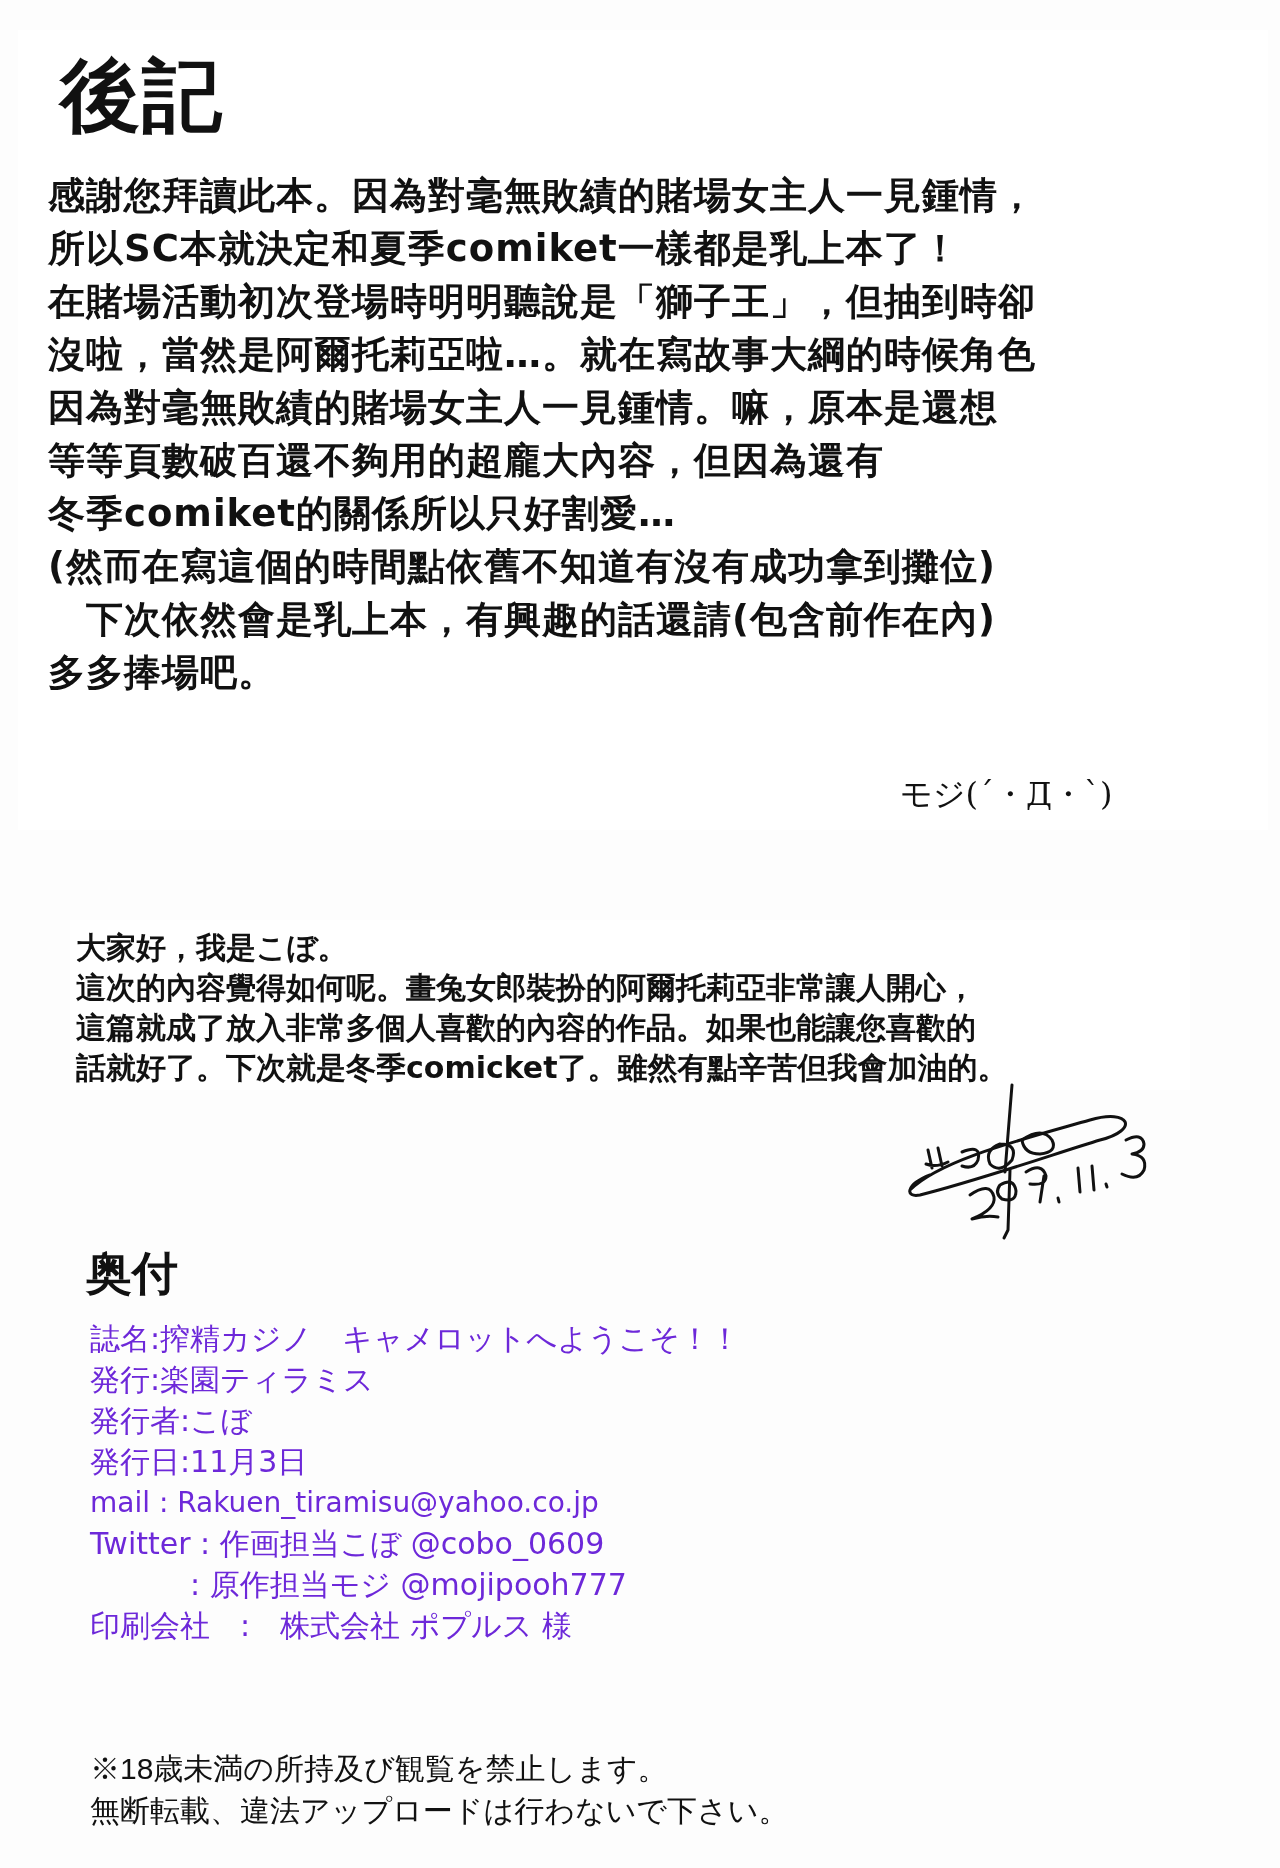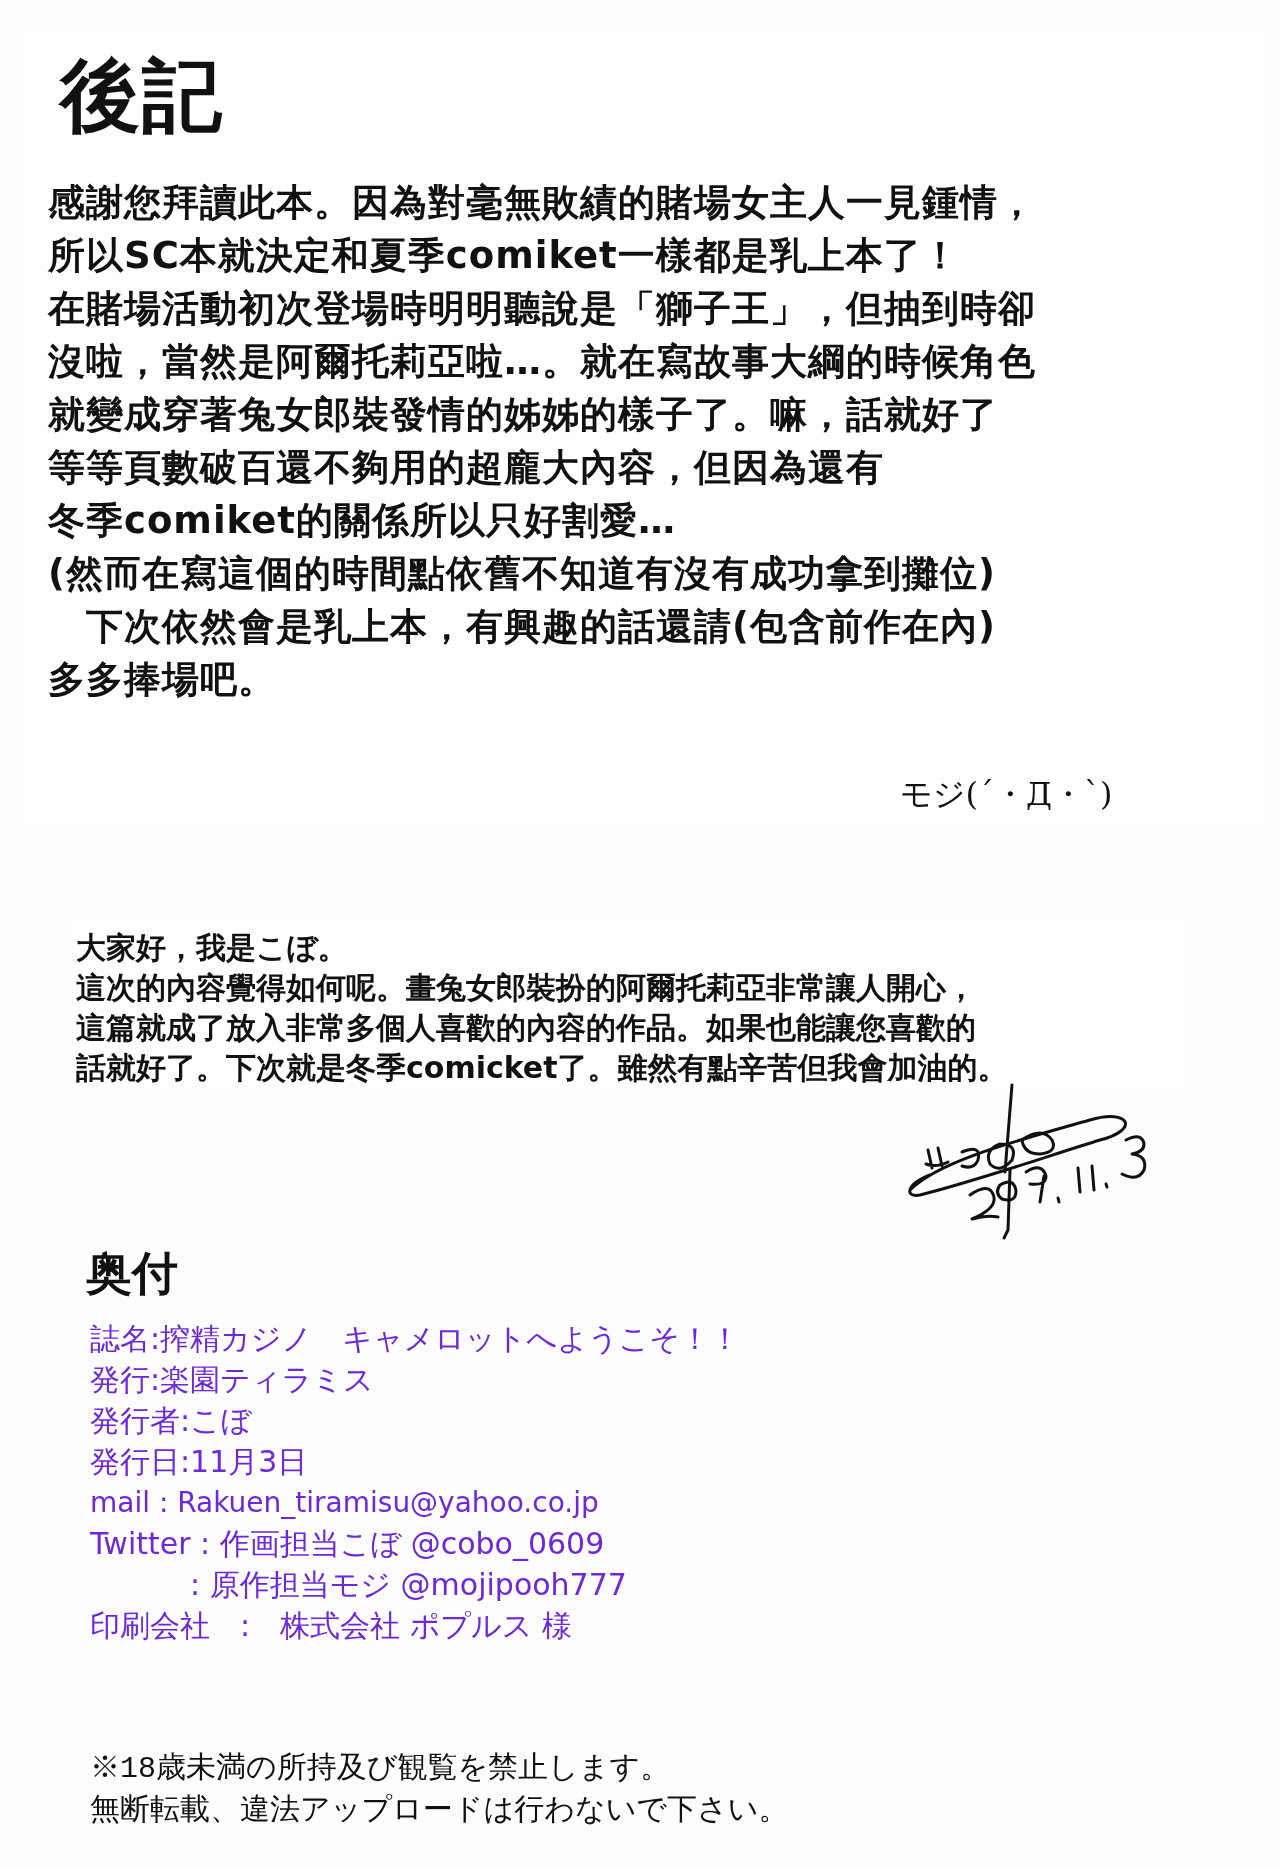--- a/index.html
+++ b/index.html
@@ -22,21 +22,21 @@
     .panel-mid {
       position: absolute; left: 70px; top: 920px; width: 1120px; height: 170px;
       background: #ffffff;
     }
     .h-afterword {
       position: absolute; left: 44px; top: 40px;
       font-size: 80px; font-weight: bold; letter-spacing: 2px; line-height: 1;
       font-family: "DejaVu Sans", "Liberation Sans", sans-serif;
     }
     .afterword-1 {
-      position: absolute; left: 48px; top: 176px; width: 1220px;
+      position: absolute; left: 48px; top: 169px; width: 1220px;
       font-size: 37px; font-weight: bold; line-height: 53px;
       letter-spacing: 1px;
       font-family: "DejaVu Sans", "Liberation Sans", sans-serif;
     }
     .afterword-1 .line { white-space: nowrap; height: 53px; }
     .signoff-moji {
       position: absolute; left: 900px; top: 778px;
       font-size: 32px; line-height: 1;
       font-family: "DejaVu Serif", "Liberation Serif", serif;
     }
@@ -58,40 +58,40 @@
       position: absolute; left: 90px; top: 1318px; width: 900px;
       font-size: 30px; line-height: 41px;
       font-family: "DejaVu Sans", "Liberation Sans", sans-serif;
       color: #6d28d9;
     }
     .colophon .row { white-space: nowrap; height: 41px; display: flex; }
     .colophon .indent { padding-left: 100px; }
     .notice {
       position: absolute; left: 90px; top: 1748px; width: 1000px;
       font-size: 30px; line-height: 42px;
-      font-family: Liberation Mono, monospace;
+      font-family: Liberation Sans, sans-serif;
       color: #111111;
     }
     .notice .line { white-space: nowrap; }
   </style>
 </head>
 <body>
 
 <div class="page-bg"></div>
 <div class="panel-top"></div>
 <div class="panel-mid"></div>
 
 <h1 class="h-afterword" style="margin:16px;">後記</h1>
 
 <div class="afterword-1">
   <div class="line">感謝您拜讀此本。因為對毫無敗績的賭場女主人一見鍾情，</div>
   <div class="line">所以SC本就決定和夏季comiket一樣都是乳上本了！</div>
   <div class="line">在賭場活動初次登場時明明聽說是「獅子王」，但抽到時卻</div>
   <div class="line">沒啦，當然是阿爾托莉亞啦…。就在寫故事大綱的時候角色</div>
-  <div class="line">就變成穿著兔女郎裝發情的姊姊的樣子了。嘛，話就好了</div>
+  <div class="line">因為對毫無敗績的賭場女主人一見鍾情。嘛，原本是還想</div>
   <div class="line">等等頁數破百還不夠用的超龐大內容，但因為還有</div>
   <div class="line">冬季comiket的關係所以只好割愛…</div>
   <div class="line">(然而在寫這個的時間點依舊不知道有沒有成功拿到攤位)</div>
   <div class="line">　下次依然會是乳上本，有興趣的話還請(包含前作在內)</div>
   <div class="line">多多捧場吧。</div>
 </div>
 
 <div class="signoff-moji">モジ(´・Д・`)</div>
 
 <div class="afterword-2">

